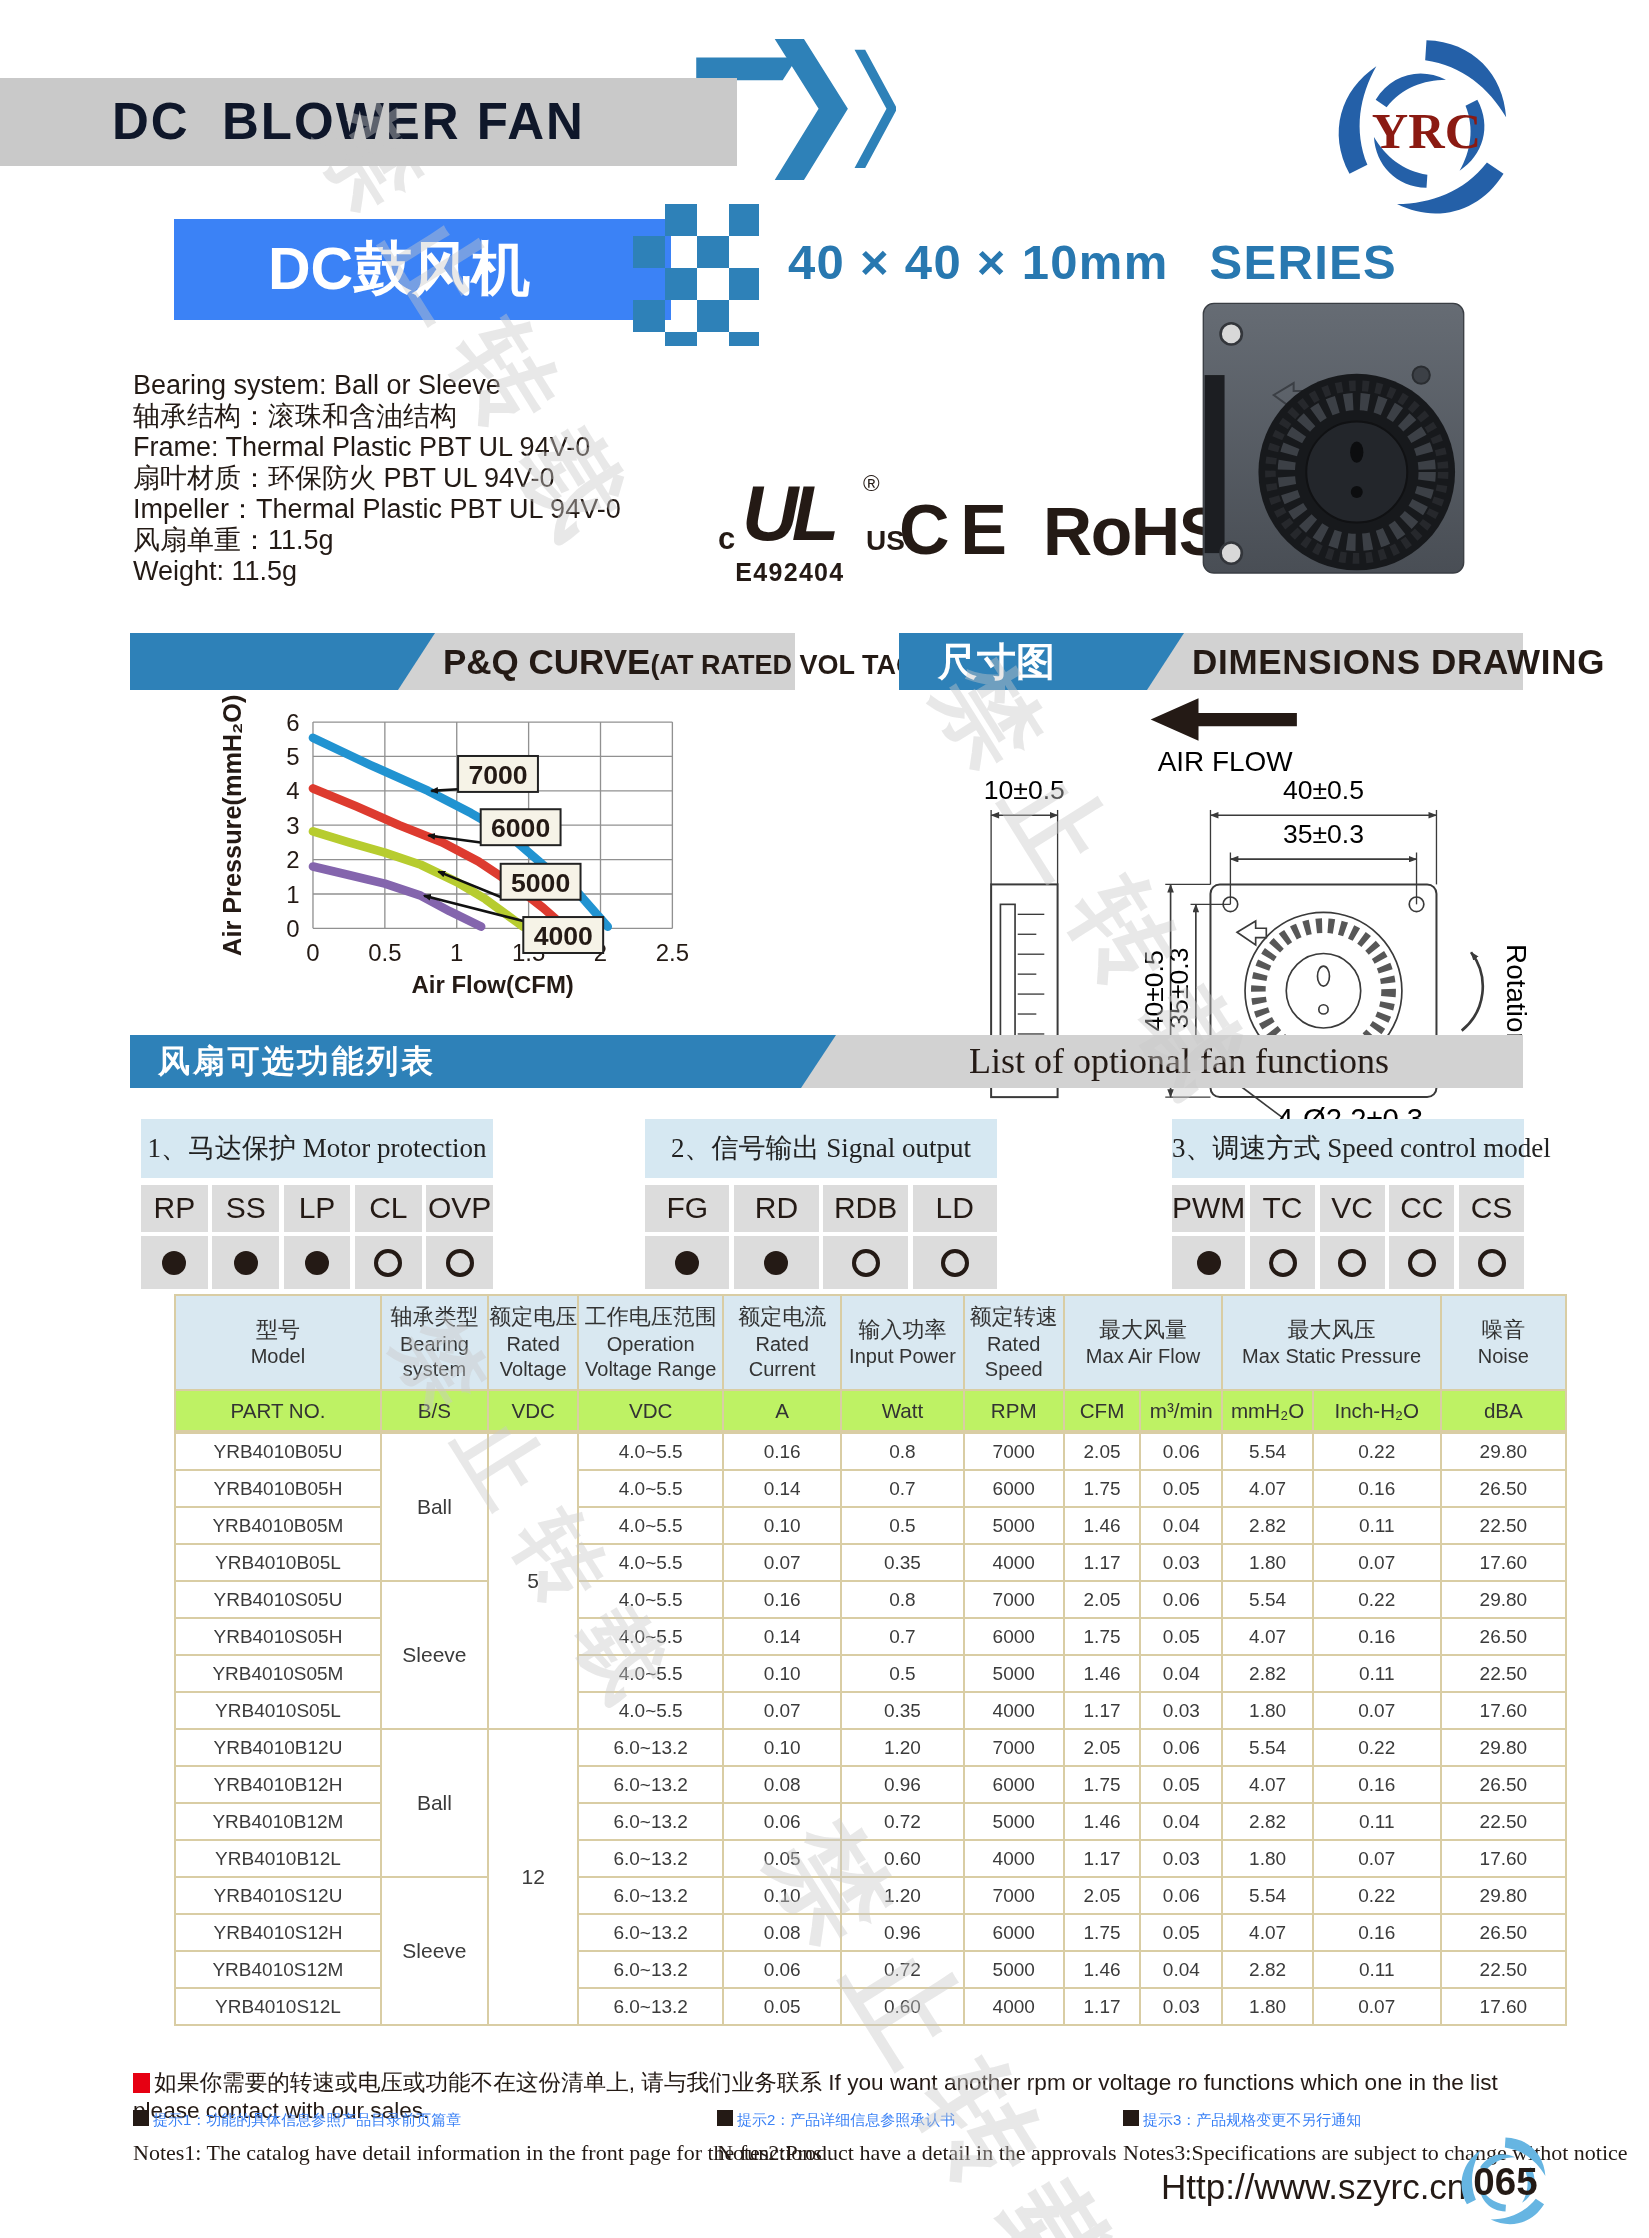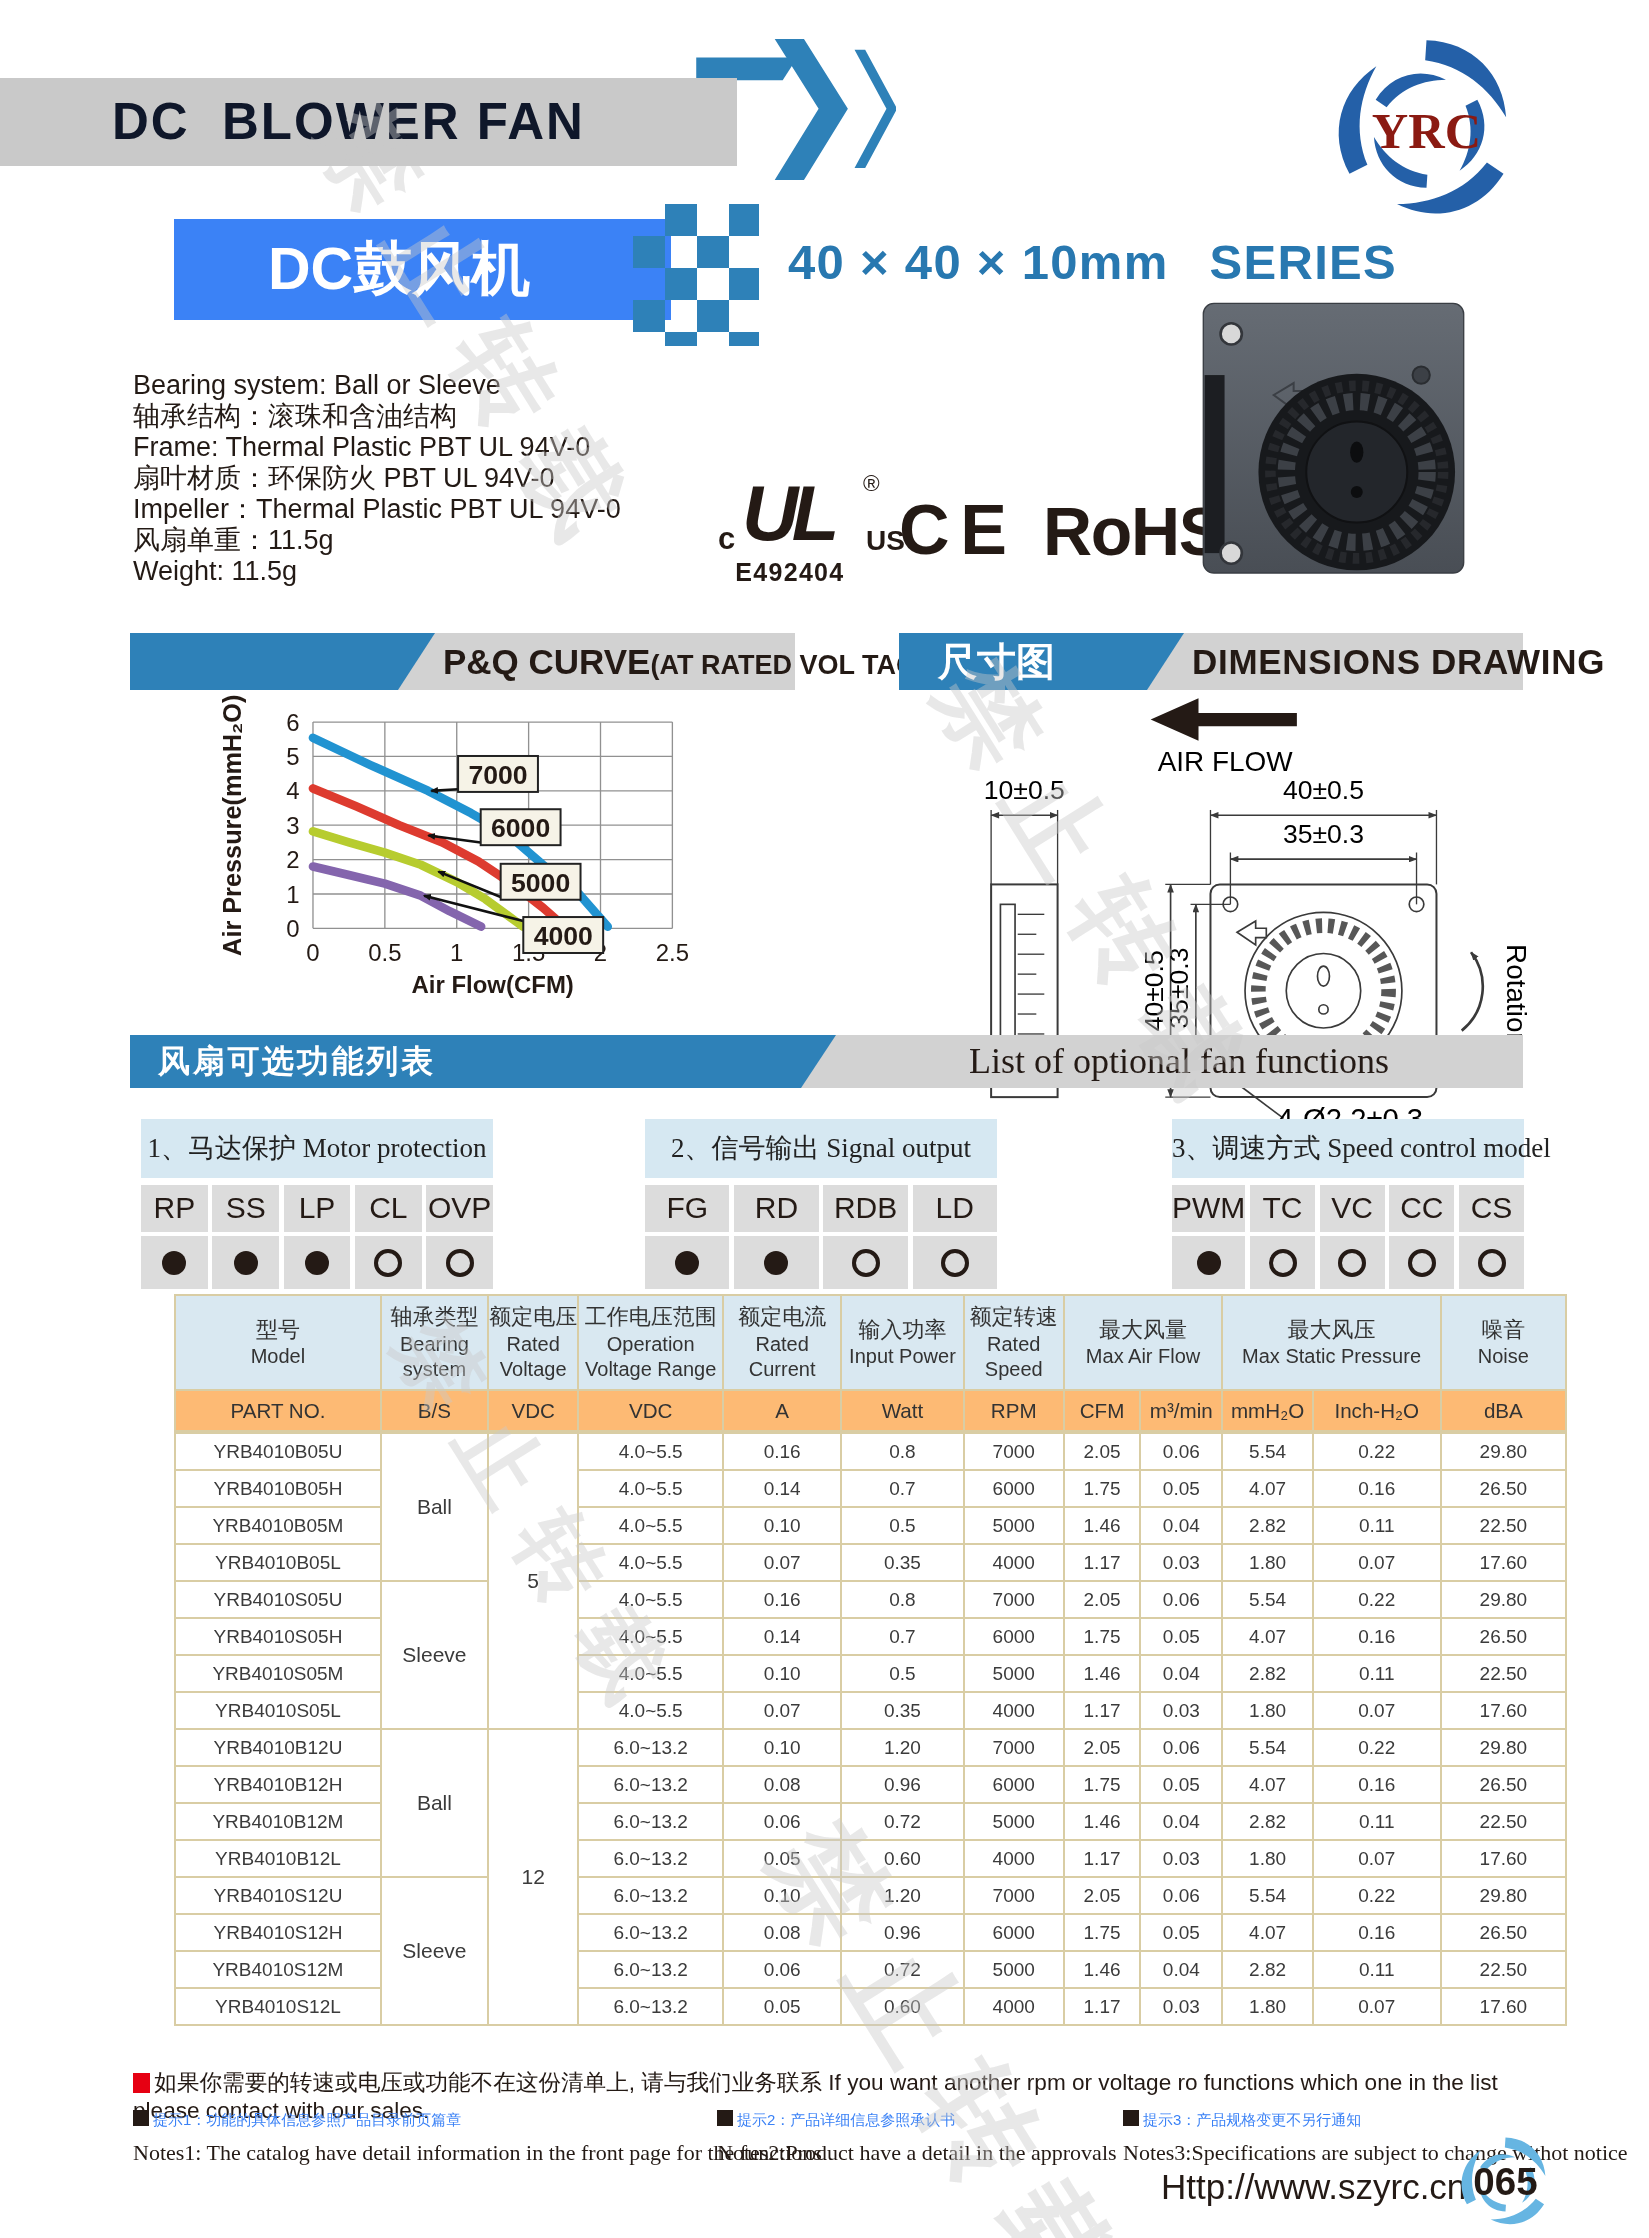--- a/index.html
+++ b/index.html
@@ -76,21 +76,21 @@
   .ring{width:20px;height:20px;border-radius:50%;border:4px solid #241a15;background:transparent;}
   
   #main-table{position:absolute;left:130px;top:1294px;width:1393px;border-collapse:collapse;
        table-layout:fixed;z-index:2;background:#fff;}
   #main-table th,#main-table td{border:2px solid #d9cda4;text-align:center;vertical-align:middle;
        padding:0;color:#3b3b3b;overflow:hidden;}
   #main-table{border:2.7px solid #d9cda4;margin-left:44px;}
   #main-table .hd{height:93px;background:#d9e8f1;color:#333;font-weight:normal;}
   #main-table .hcn{font-size:22px;line-height:1.3;}
   #main-table .hen{font-size:20px;line-height:1.25;}
-  #main-table .unit{height:39px;background:#fdba74;font-size:20.6px;font-weight:normal;color:#333;
+  #main-table .unit{height:39px;background:#bef264;font-size:20.6px;font-weight:normal;color:#333;
        border-bottom:4px solid #d9cda4;}
   #main-table td{height:35px;font-size:19px;}
   #main-table td.mg{font-size:21px;}
   
   .note-red{left:133px;top:2067px;width:1410px;font-size:22.6px;z-index:2;}
   .red-sq{display:inline-block;width:17.3px;height:20px;background:#e60012;margin-right:4px;vertical-align:-2.7px;}
   .blk-sq{display:inline-block;width:16px;height:16px;background:#241a15;margin-right:4px;vertical-align:-1.3px;}
   .tip{position:absolute;top:2110px;z-index:2;}
   .tip .cn{font-size:15px;color:#3b82f6;white-space:nowrap;}
   .tip .en{font-size:22px;margin-top:10.6px;font-family:"Liberation Serif",serif;color:#241a15;white-space:nowrap;}

